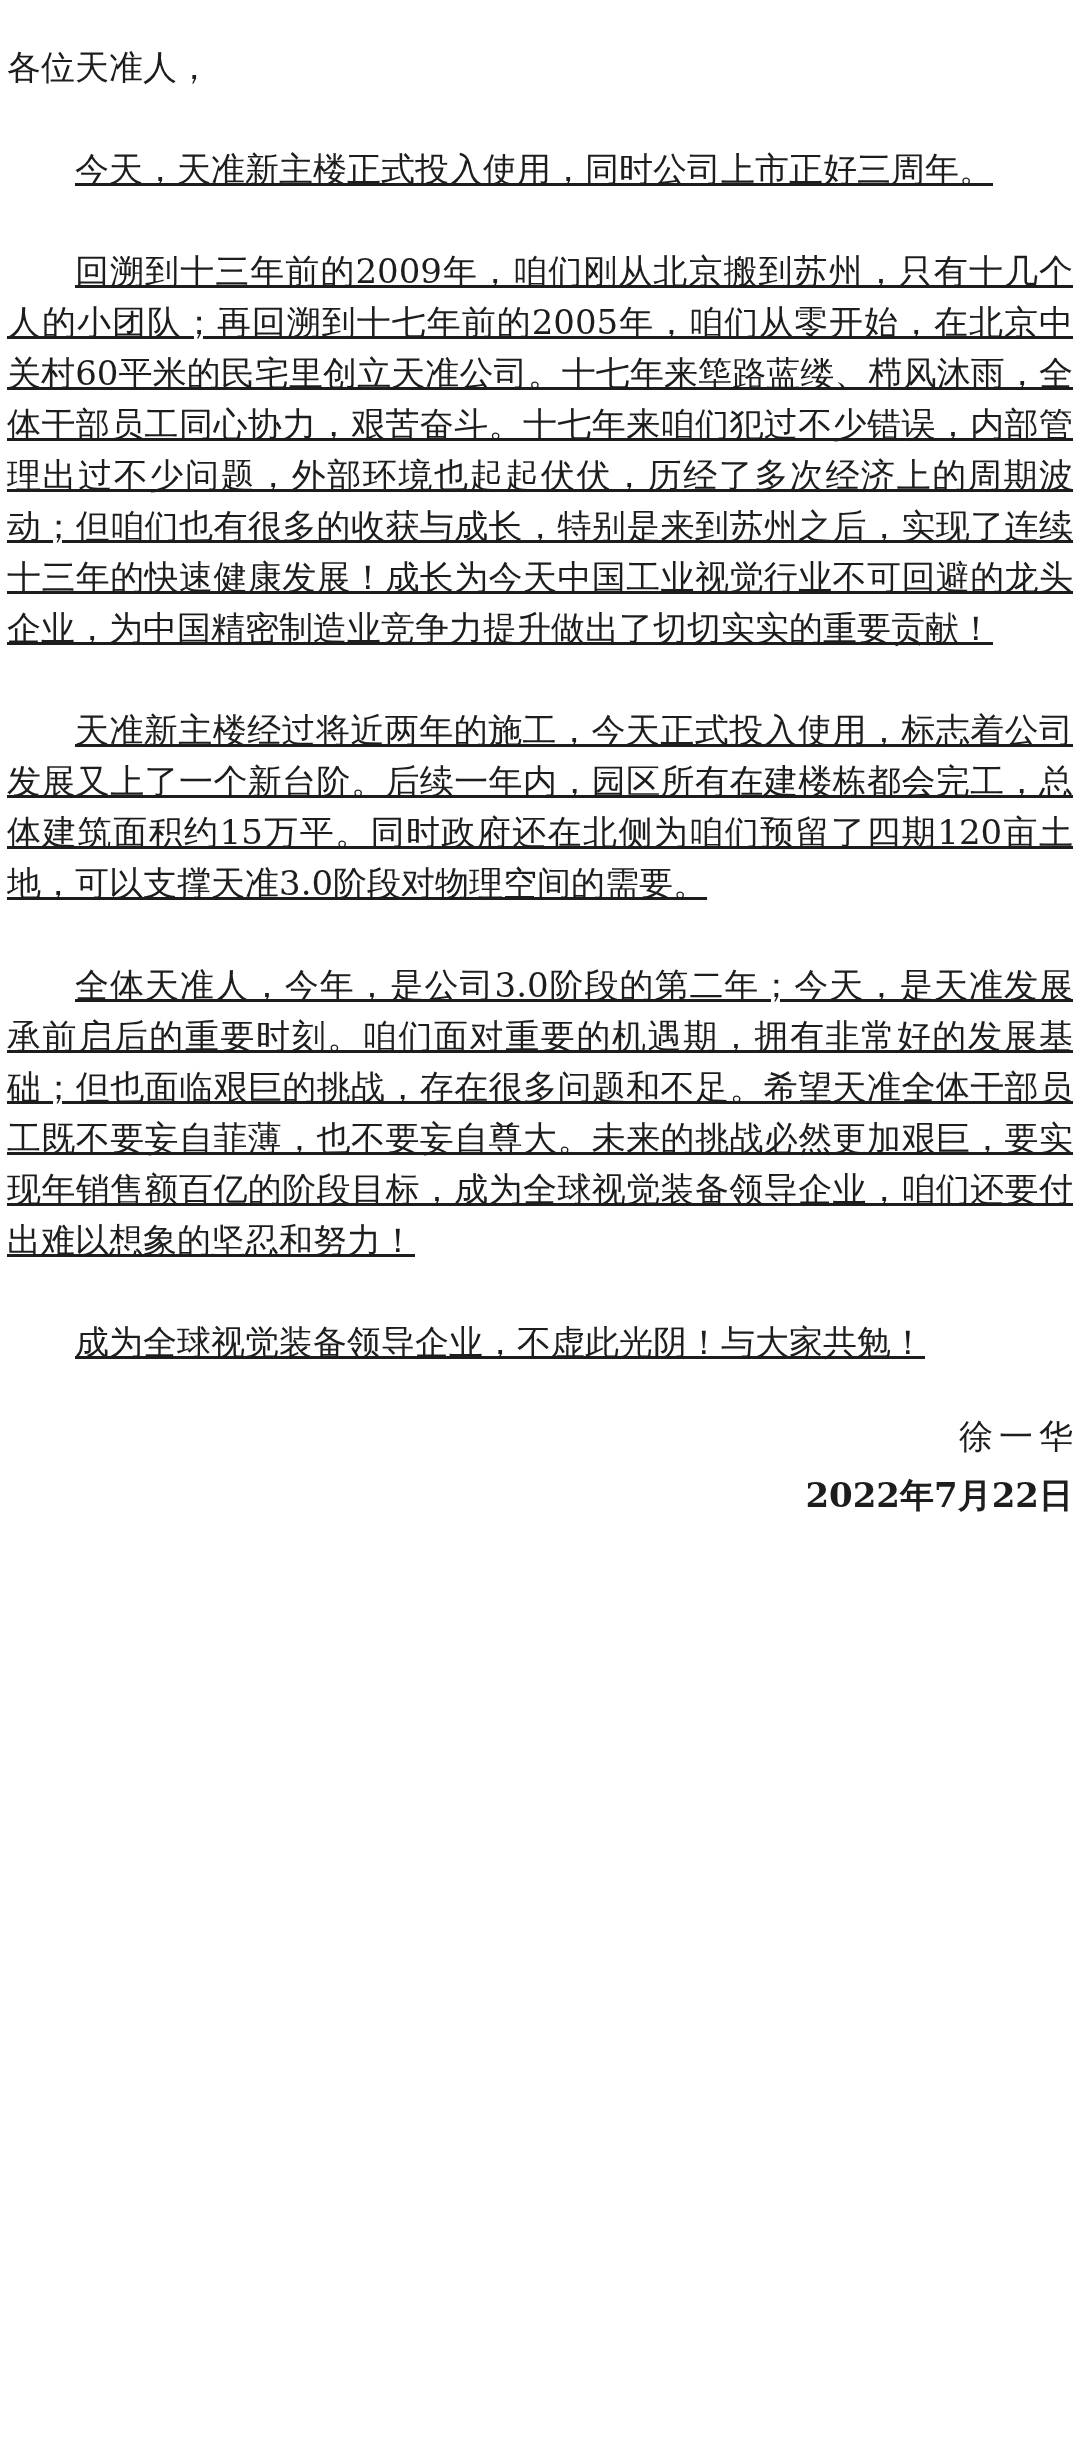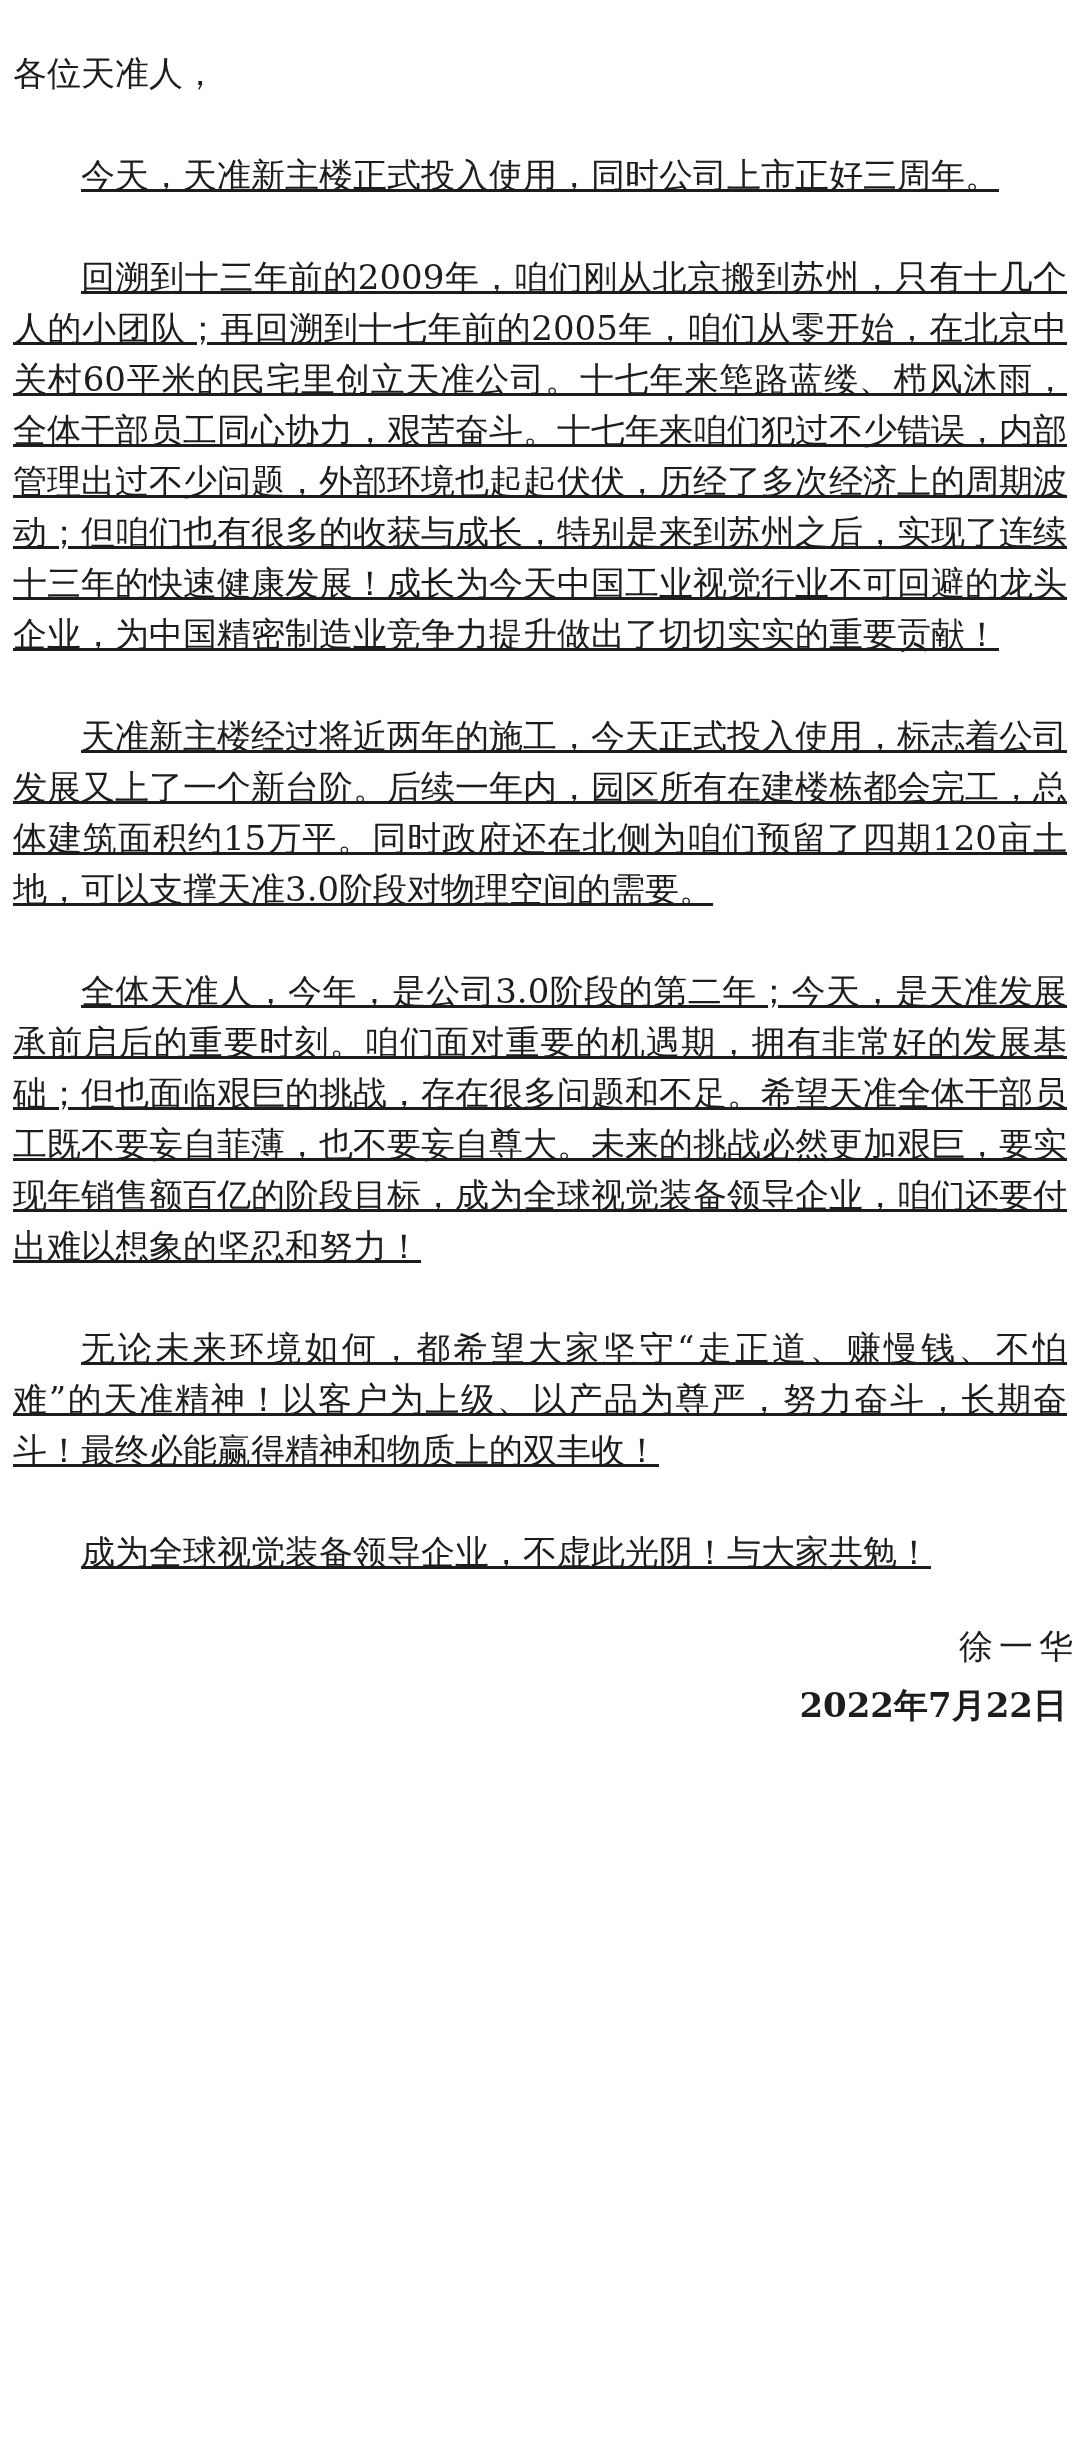--- a/index.html
+++ b/index.html
@@ -15,21 +15,21 @@
     width: 1080px;
     min-height: 2438px;
     padding: 42px 7px 80px 7px;
     background: #ffffff;
     color: #1d1d1d;
     font-family: "DejaVu Serif", "Liberation Serif", serif;
     font-size: 34px;
     line-height: 51px;
   }
   .page p {
-    margin: 6px;
+    margin: 0;
     padding: 0;
   }
   .salutation {
     text-align: left;
     text-indent: 0;
   }
   .para {
     margin-top: 51px !important;
     text-indent: 2em;
     text-align: justify;
@@ -49,17 +49,16 @@
 </style>
 </head>
 <body>
 
 <div class="page">
   <p class="salutation">各位天准人，</p>
   <p class="para">今天，天准新主楼正式投入使用，同时公司上市正好三周年。</p>
   <p class="para">回溯到十三年前的2009年，咱们刚从北京搬到苏州，只有十几个人的小团队；再回溯到十七年前的2005年，咱们从零开始，在北京中关村60平米的民宅里创立天准公司。十七年来筚路蓝缕、栉风沐雨，全体干部员工同心协力，艰苦奋斗。十七年来咱们犯过不少错误，内部管理出过不少问题，外部环境也起起伏伏，历经了多次经济上的周期波动；但咱们也有很多的收获与成长，特别是来到苏州之后，实现了连续十三年的快速健康发展！成长为今天中国工业视觉行业不可回避的龙头企业，为中国精密制造业竞争力提升做出了切切实实的重要贡献！</p>
   <p class="para">天准新主楼经过将近两年的施工，今天正式投入使用，标志着公司发展又上了一个新台阶。后续一年内，园区所有在建楼栋都会完工，总体建筑面积约15万平。同时政府还在北侧为咱们预留了四期120亩土地，可以支撑天准3.0阶段对物理空间的需要。</p>
   <p class="para">全体天准人，今年，是公司3.0阶段的第二年；今天，是天准发展承前启后的重要时刻。咱们面对重要的机遇期，拥有非常好的发展基础；但也面临艰巨的挑战，存在很多问题和不足。希望天准全体干部员工既不要妄自菲薄，也不要妄自尊大。未来的挑战必然更加艰巨，要实现年销售额百亿的阶段目标，成为全球视觉装备领导企业，咱们还要付出难以想象的坚忍和努力！</p>
-  <p class="para">无论未来环境如何，都希望大家坚守“走正道、赚慢钱、不怕难”的天准精神！以客户为上级、以产品为尊严，努力奋斗，长期奋斗！最终必能赢得精神和物质上的双丰收！</p>
   <p class="para">成为全球视觉装备领导企业，不虚此光阴！与大家共勉！</p>
   <p class="signature">徐一华</p>
   <p class="date">2022年7月22日</p>
 </div>
 
 </body></html>

